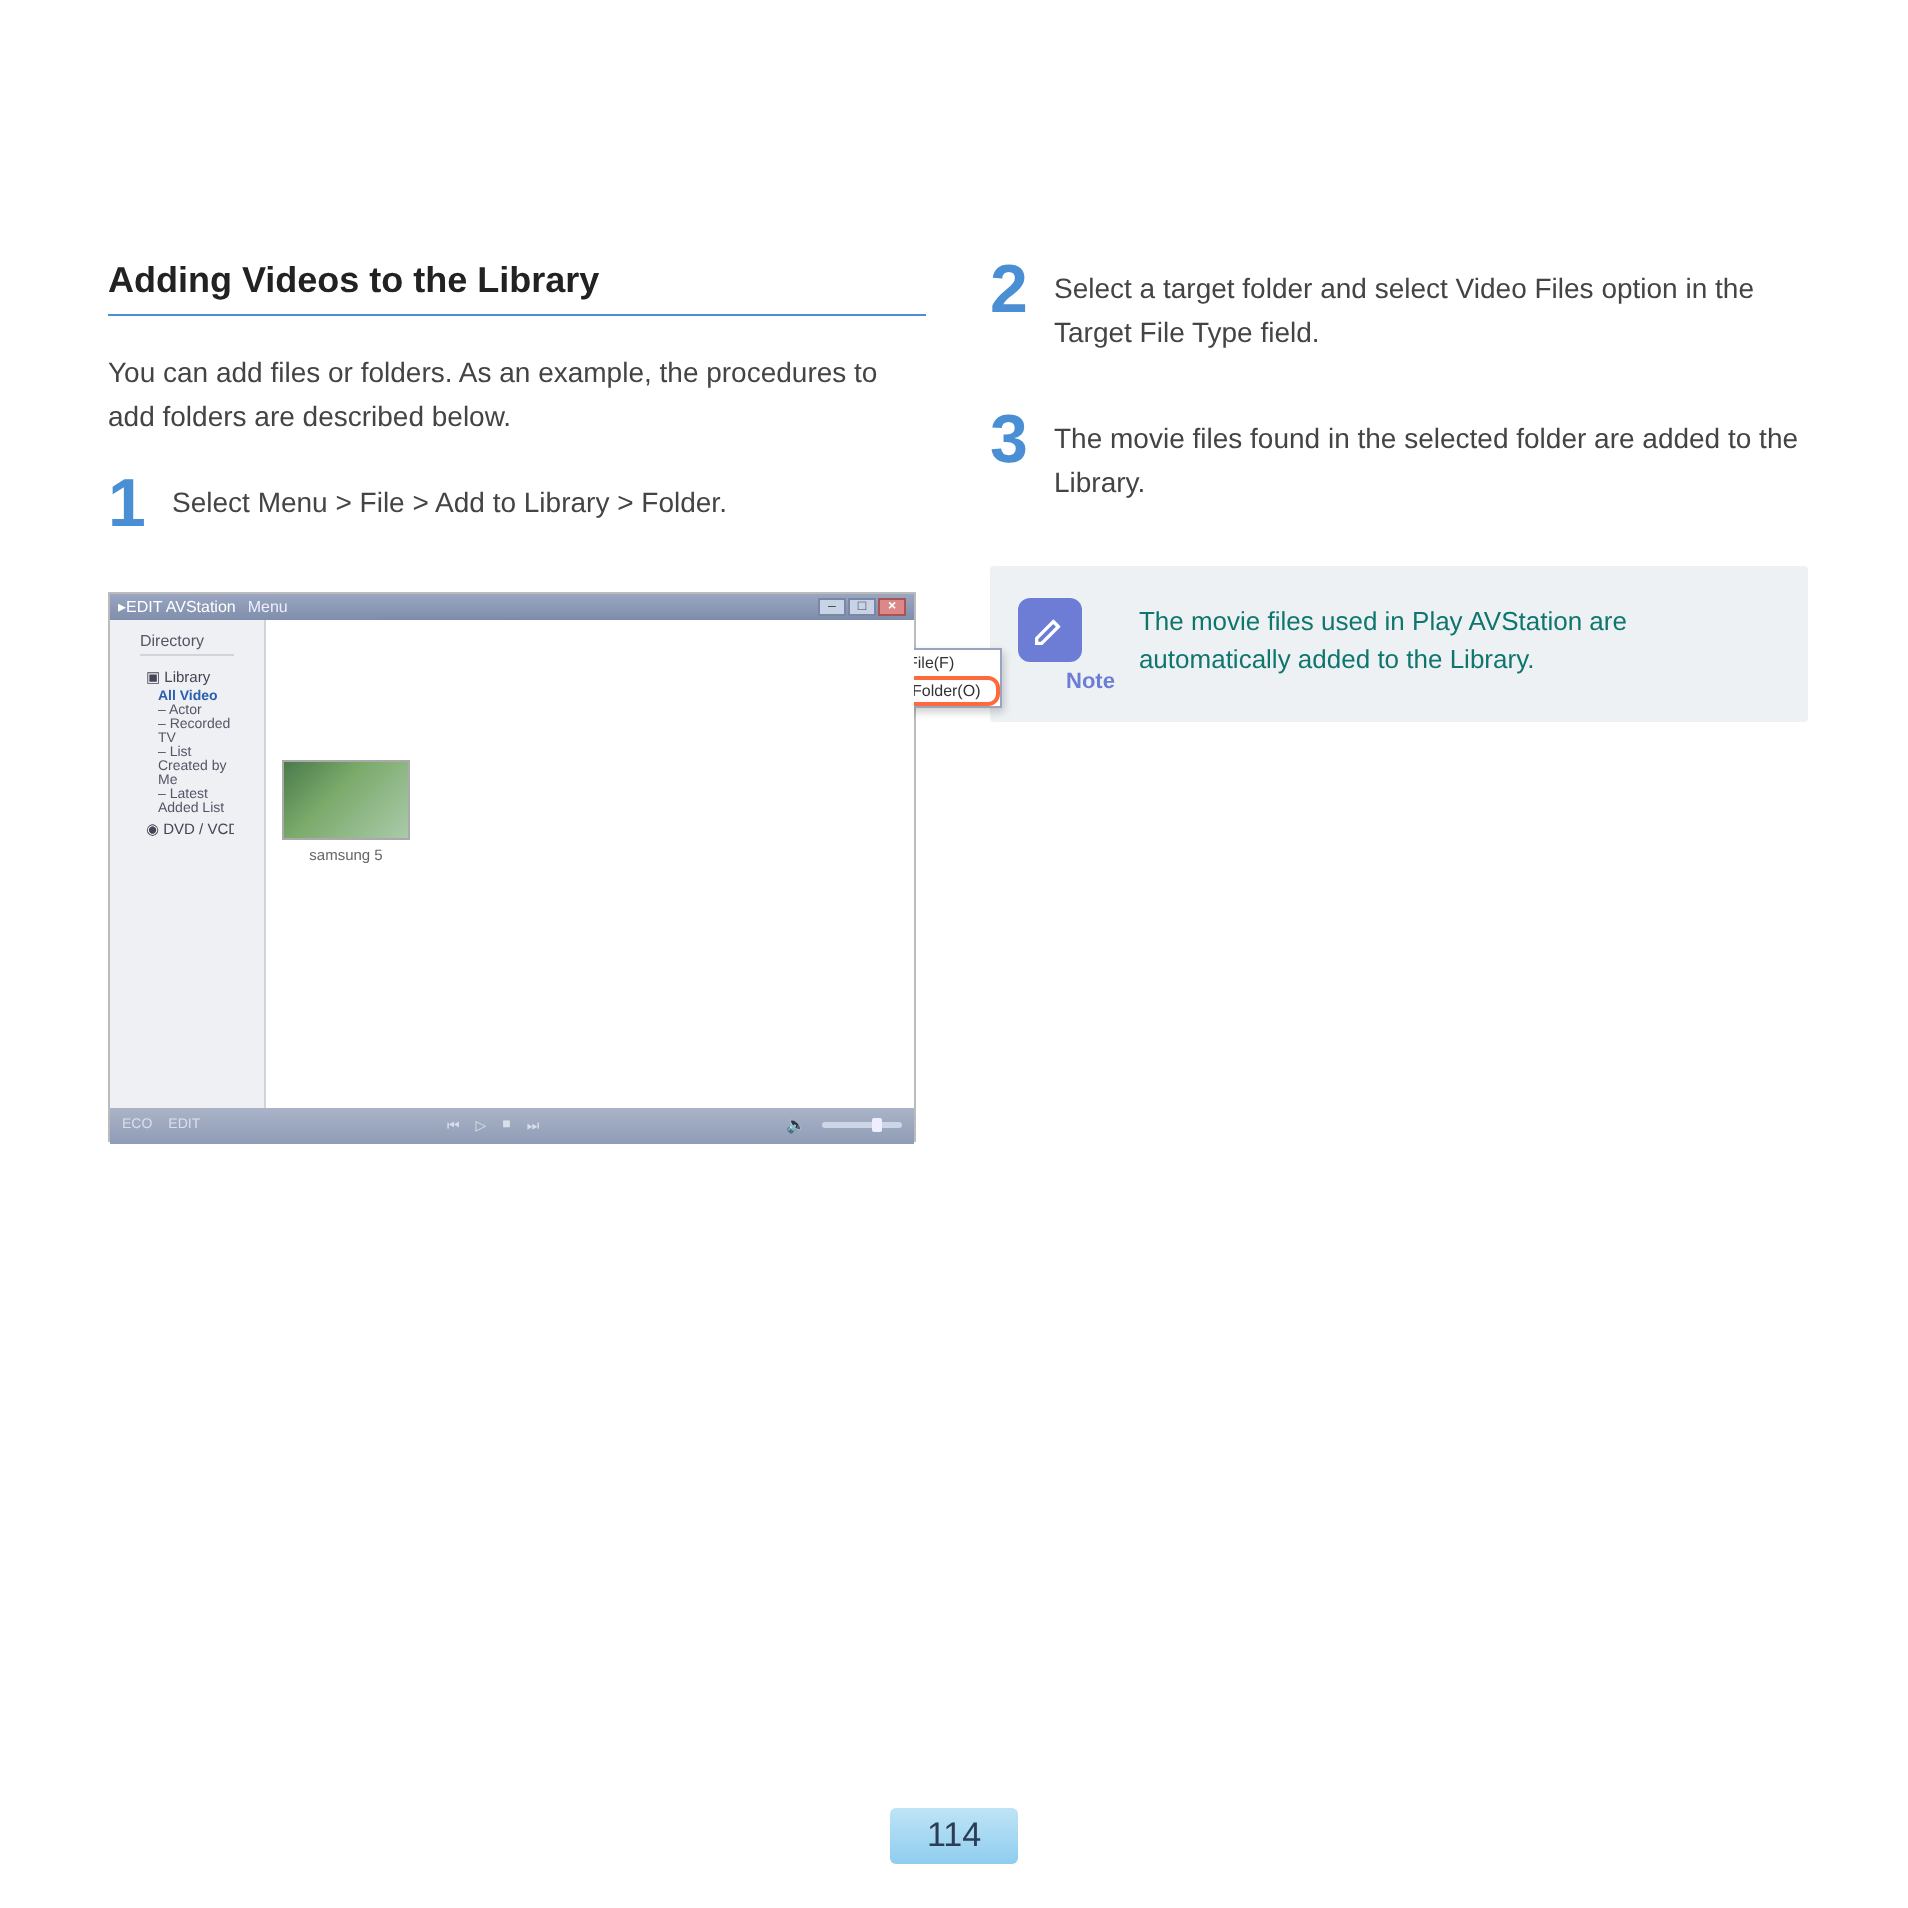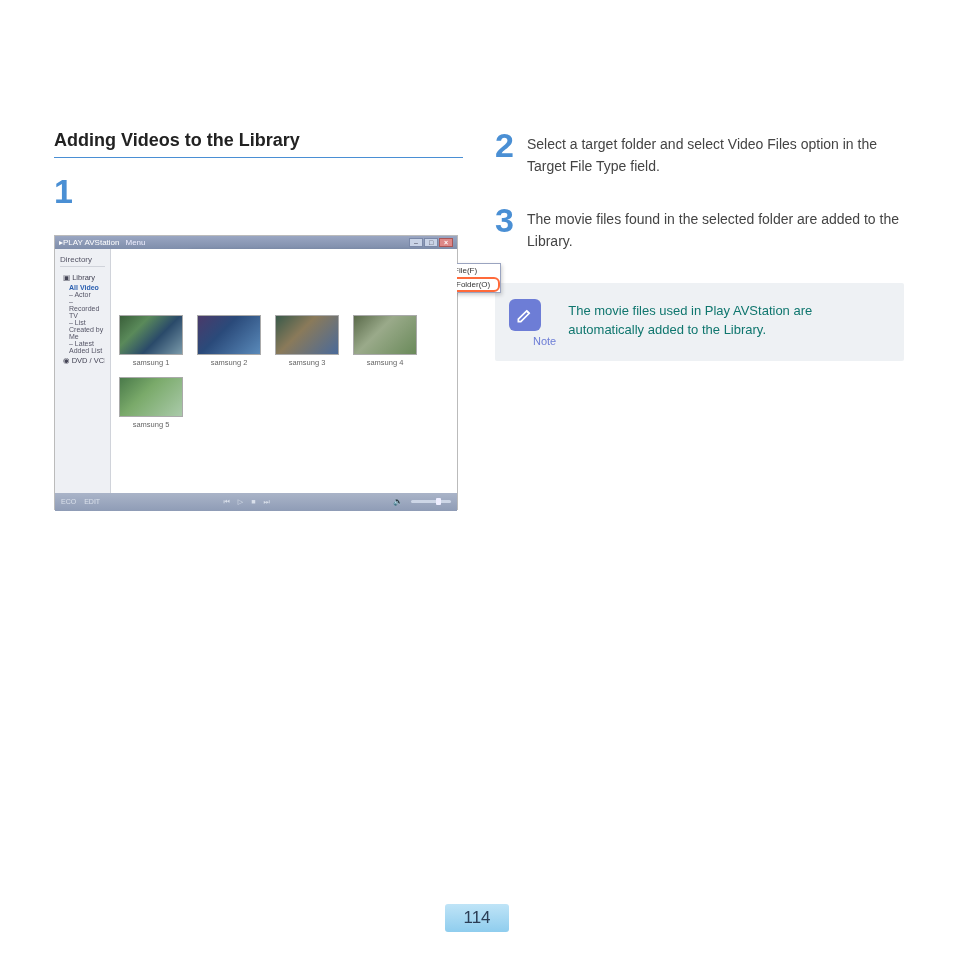--- a/index.html
+++ b/index.html
@@ -65,21 +65,21 @@
   }
   .note-icon-wrap { text-align: center; }
   .note-icon {
     width: 32px; height: 32px;
     background: #6d7dd6;
     border-radius: 6px;
     display: flex; align-items: center; justify-content: center;
     margin-bottom: 4px;
   }
   .note-icon svg { width: 20px; height: 20px; stroke: #fff; fill: none; stroke-width: 2; }
-  .note-label { font-size: 11px; color: #6d7dd6; font-weight: normal; margin-left: 24px; }
+  .note-label { font-size: 11px; color: #6d7dd6; font-weight: bold; margin-left: 24px; }
   .note-text { font-size: 13px; line-height: 1.5; color: #0f766e; padding-top: 2px; }
 
   
   .shot {
     width: 404px;
     height: 275px;
     border: 1px solid #bbb;
     background: #f4f5f7;
     position: relative;
     margin-top: 8px;
@@ -93,24 +93,24 @@
     padding: 0 4px;
     color: #fff;
   }
   .shot-titlebar .tlabel { font-size: 8px; }
   .shot-titlebar .menu-word { margin-left: 6px; color: #eef; }
   .shot-titlebar .winbtns { margin-left: auto; display: flex; gap: 1px; }
   .winbtn { width: 14px; height: 9px; background: #c9d3e6; border: 1px solid #7a88a8; font-size: 7px; text-align: center; line-height: 7px; color: #445; }
   .winbtn.close { background: #d88; border-color: #a55; color: #fff; font-weight: bold; }
   .shot-body { display: flex; height: 244px; background: #fff; }
   .shot-side {
-    width: 56px;
+    width: 78px;
     background: #eef0f4;
     border-right: 1px solid #d0d3da;
-    padding: 4px 5px;
+    padding: 4px 15px;
   }
   .side-head { font-size: 8px; color: #556; margin-bottom: 4px; padding: 2px 0; border-bottom: 1px solid #d0d3da; }
   .side-item { font-size: 7.5px; color: #445; padding: 2px 0 2px 3px; white-space: nowrap; overflow: hidden; }
   .side-sub { padding-left: 9px; font-size: 7px; color: #556; }
   .side-sub.sel { color: #2a5fb0; font-weight: bold; }
   .shot-main { flex: 1; position: relative; background: #fff; padding: 60px 8px 8px 8px; }
   .thumbs { display: flex; gap: 14px; flex-wrap: wrap; margin-top: 6px; }
   .thumb { width: 64px; }
   .thumb-img {
     width: 64px; height: 40px;
@@ -159,29 +159,33 @@
   }
   .page-num { font-size: 17px; color: #2b3d55; font-weight: 500; }
 </style>
 </head>
 <body>
 
 <div class="page">
 
   <div class="col">
     <h2 class="section-title">Adding Videos to the Library</h2>
+    <p class="para">You can add files or folders. As an example, the procedures to add folders are described below.</p>
 
     <div class="step">
       <div class="step-num">1</div>
+      <div class="step-text">
+        <span>Select </span><span class="b">Menu &gt; File &gt; Add to Library &gt; Folder</span><span>.</span>
+      </div>
     </div>
 
     <div class="shot">
       <div class="shot-titlebar">
         <span>▸</span>
-        <span class="tlabel">PLAY AVStation</span>
+        <span class="tlabel">EDIT AVStation</span>
         <span class="menu-word">Menu</span>
         <div class="winbtns">
           <div class="winbtn">–</div>
           <div class="winbtn">□</div>
           <div class="winbtn close">×</div>
         </div>
       </div>
 
       <div class="menu menu1">
         <div class="menu-row hl">
@@ -248,38 +252,20 @@
           <div class="side-head">Directory</div>
           <div class="side-item">▣ <span>Library</span></div>
           <div class="side-sub sel">All Video</div>
           <div class="side-sub">– <span>Actor</span></div>
           <div class="side-sub">– <span>Recorded TV</span></div>
           <div class="side-sub">– <span>List Created by Me</span></div>
           <div class="side-sub">– <span>Latest Added List</span></div>
           <div class="side-item">◉ <span>DVD / VCD</span></div>
         </div>
         <div class="shot-main">
-          <div class="thumbs">
-            <div class="thumb">
-                <div class="thumb-img"></div>
-                <div class="thumb-cap">samsung 1</div>
-              </div>
-            <div class="thumb">
-                <div class="thumb-img t2"></div>
-                <div class="thumb-cap">samsung 2</div>
-              </div>
-            <div class="thumb">
-                <div class="thumb-img t3"></div>
-                <div class="thumb-cap">samsung 3</div>
-              </div>
-            <div class="thumb">
-                <div class="thumb-img t4"></div>
-                <div class="thumb-cap">samsung 4</div>
-              </div>
-          </div>
           <div class="thumbs" style="margin-top:10px;">
             <div class="thumb">
                 <div class="thumb-img t5"></div>
                 <div class="thumb-cap">samsung 5</div>
               </div>
           </div>
         </div>
       </div>
 
       <div class="shot-footer">

